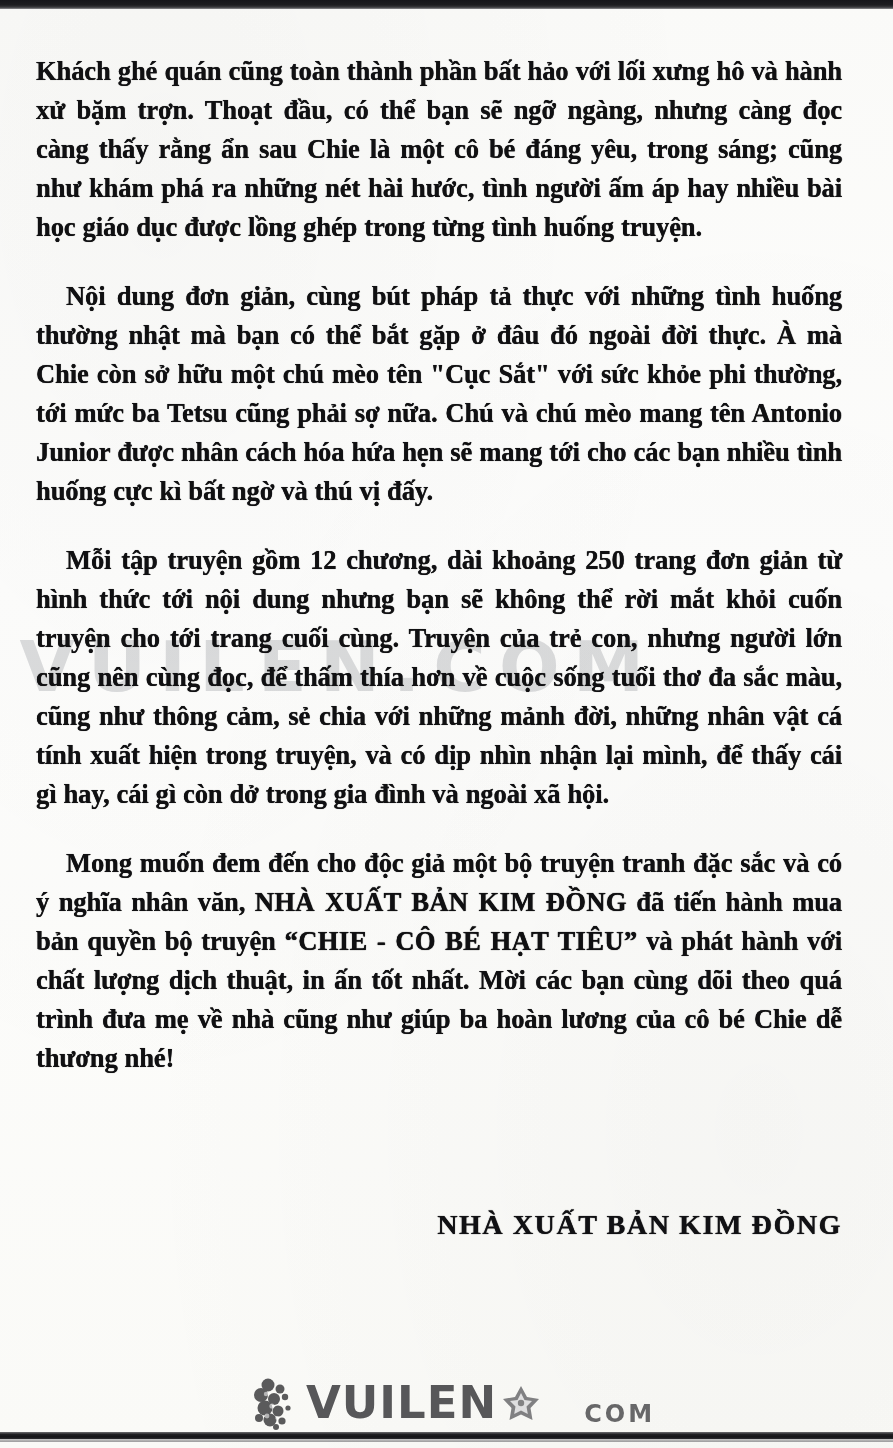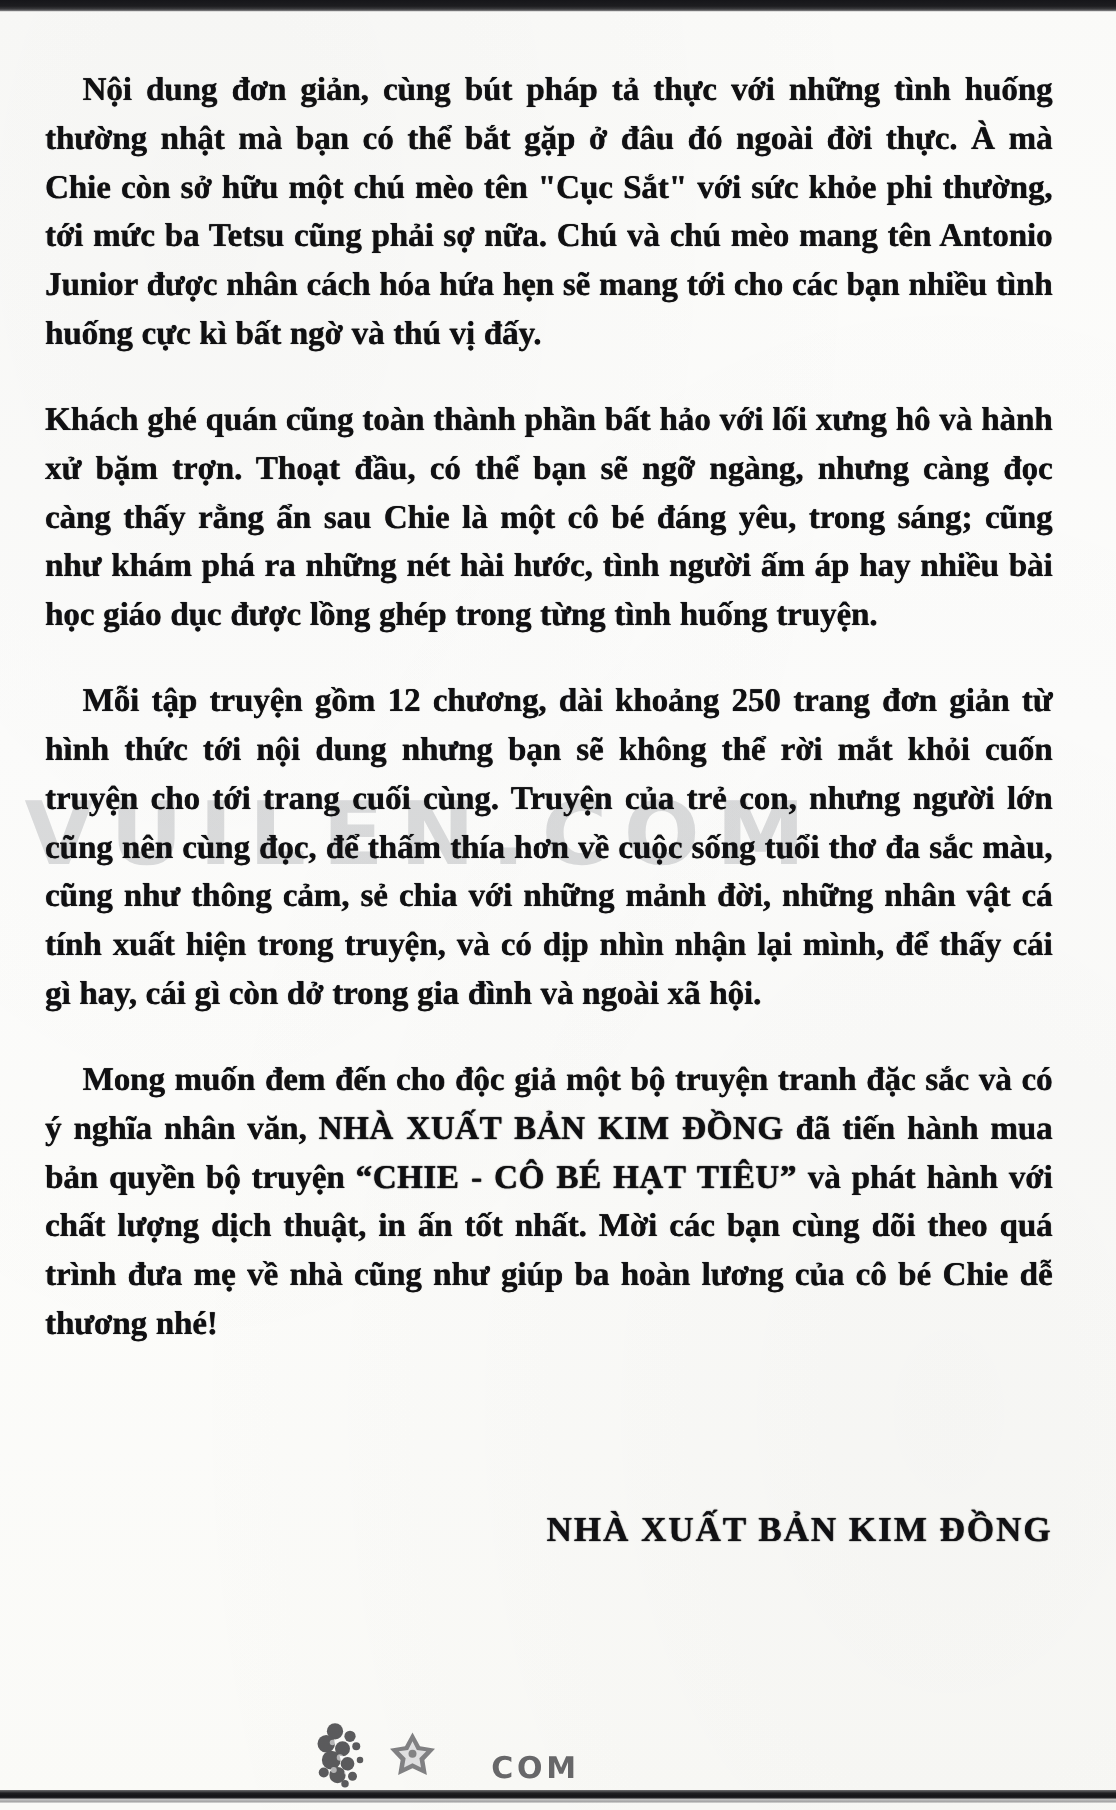--- a/index.html
+++ b/index.html
@@ -178,23 +178,23 @@
 <div class="page">
 
   <div class="scan-tint"></div>
 
   <div class="rule-top"></div>
 
   <div class="watermark">VUILEN.COM</div>
 
   <div class="text-block">
 
+    <p class="para first">Khách ghé quán cũng toàn thành phần bất hảo với lối xưng hô và hành xử bặm trợn. Thoạt đầu, có thể bạn sẽ ngỡ ngàng, nhưng càng đọc càng thấy rằng ẩn sau Chie là một cô bé đáng yêu, trong sáng; cũng như khám phá ra những nét hài hước, tình người ấm áp hay nhiều bài học giáo dục được lồng ghép trong từng tình huống truyện.</p>
+
     <p class="para">Nội dung đơn giản, cùng bút pháp tả thực với những tình huống thường nhật mà bạn có thể bắt gặp ở đâu đó ngoài đời thực. À mà Chie còn sở hữu một chú mèo tên "Cục Sắt" với sức khỏe phi thường, tới mức ba Tetsu cũng phải sợ nữa. Chú và chú mèo mang tên Antonio Junior được nhân cách hóa hứa hẹn sẽ mang tới cho các bạn nhiều tình huống cực kì bất ngờ và thú vị đấy.</p>
-
-    <p class="para first">Khách ghé quán cũng toàn thành phần bất hảo với lối xưng hô và hành xử bặm trợn. Thoạt đầu, có thể bạn sẽ ngỡ ngàng, nhưng càng đọc càng thấy rằng ẩn sau Chie là một cô bé đáng yêu, trong sáng; cũng như khám phá ra những nét hài hước, tình người ấm áp hay nhiều bài học giáo dục được lồng ghép trong từng tình huống truyện.</p>
 
     <p class="para">Mỗi tập truyện gồm 12 chương, dài khoảng 250 trang đơn giản từ hình thức tới nội dung nhưng bạn sẽ không thể rời mắt khỏi cuốn truyện cho tới trang cuối cùng. Truyện của trẻ con, nhưng người lớn cũng nên cùng đọc, để thấm thía hơn về cuộc sống tuổi thơ đa sắc màu, cũng như thông cảm, sẻ chia với những mảnh đời, những nhân vật cá tính xuất hiện trong truyện, và có dịp nhìn nhận lại mình, để thấy cái gì hay, cái gì còn dở trong gia đình và ngoài xã hội.</p>
 
     <p class="para">
       <span>Mong muốn đem đến cho độc giả một bộ truyện tranh đặc sắc và có ý nghĩa nhân văn, </span><span class="strong-title">NHÀ XUẤT BẢN KIM ĐỒNG</span><span> đã tiến hành mua bản quyền bộ truyện </span><span class="strong-title">“CHIE - CÔ BÉ HẠT TIÊU”</span><span> và phát hành với chất lượng dịch thuật, in ấn tốt nhất. Mời các bạn cùng dõi theo quá trình đưa mẹ về nhà cũng như giúp ba hoàn lương của cô bé Chie dễ thương nhé!</span>
     </p>
 
   </div>
 
   <div class="signature">NHÀ XUẤT BẢN KIM ĐỒNG</div>
@@ -219,20 +219,21 @@
         </g>
         <g fill="#ffffff" opacity="0.55">
           <circle cx="14" cy="19" r="2.2"></circle>
           <circle cx="20" cy="31" r="2.6"></circle>
           <circle cx="15" cy="41" r="2.4"></circle>
           <circle cx="25" cy="43" r="1.8"></circle>
         </g>
       </svg>
     </div>
 
+    <div class="logo-wordmark">Vuilen</div>
 
     <div class="logo-star">
       <svg width="40" height="40" viewBox="0 0 40 40" aria-hidden="true">
         <path d="M20 2 L26 13 L38 15 L29.5 24 L31.5 36 L20 30.5 L8.5 36 L10.5 24 L2 15 L14 13 Z" fill="#6b6b6d" opacity="0.85"></path>
         <path d="M20 9 L23.5 16 L31 17 L25.5 22.5 L26.8 30 L20 26.5 L13.2 30 L14.5 22.5 L9 17 L16.5 16 Z" fill="#ffffff" opacity="0.75"></path>
         <circle cx="20" cy="19" r="3.2" fill="#6b6b6d" opacity="0.8"></circle>
       </svg>
     </div>
 
     <div class="logo-com">com</div>

